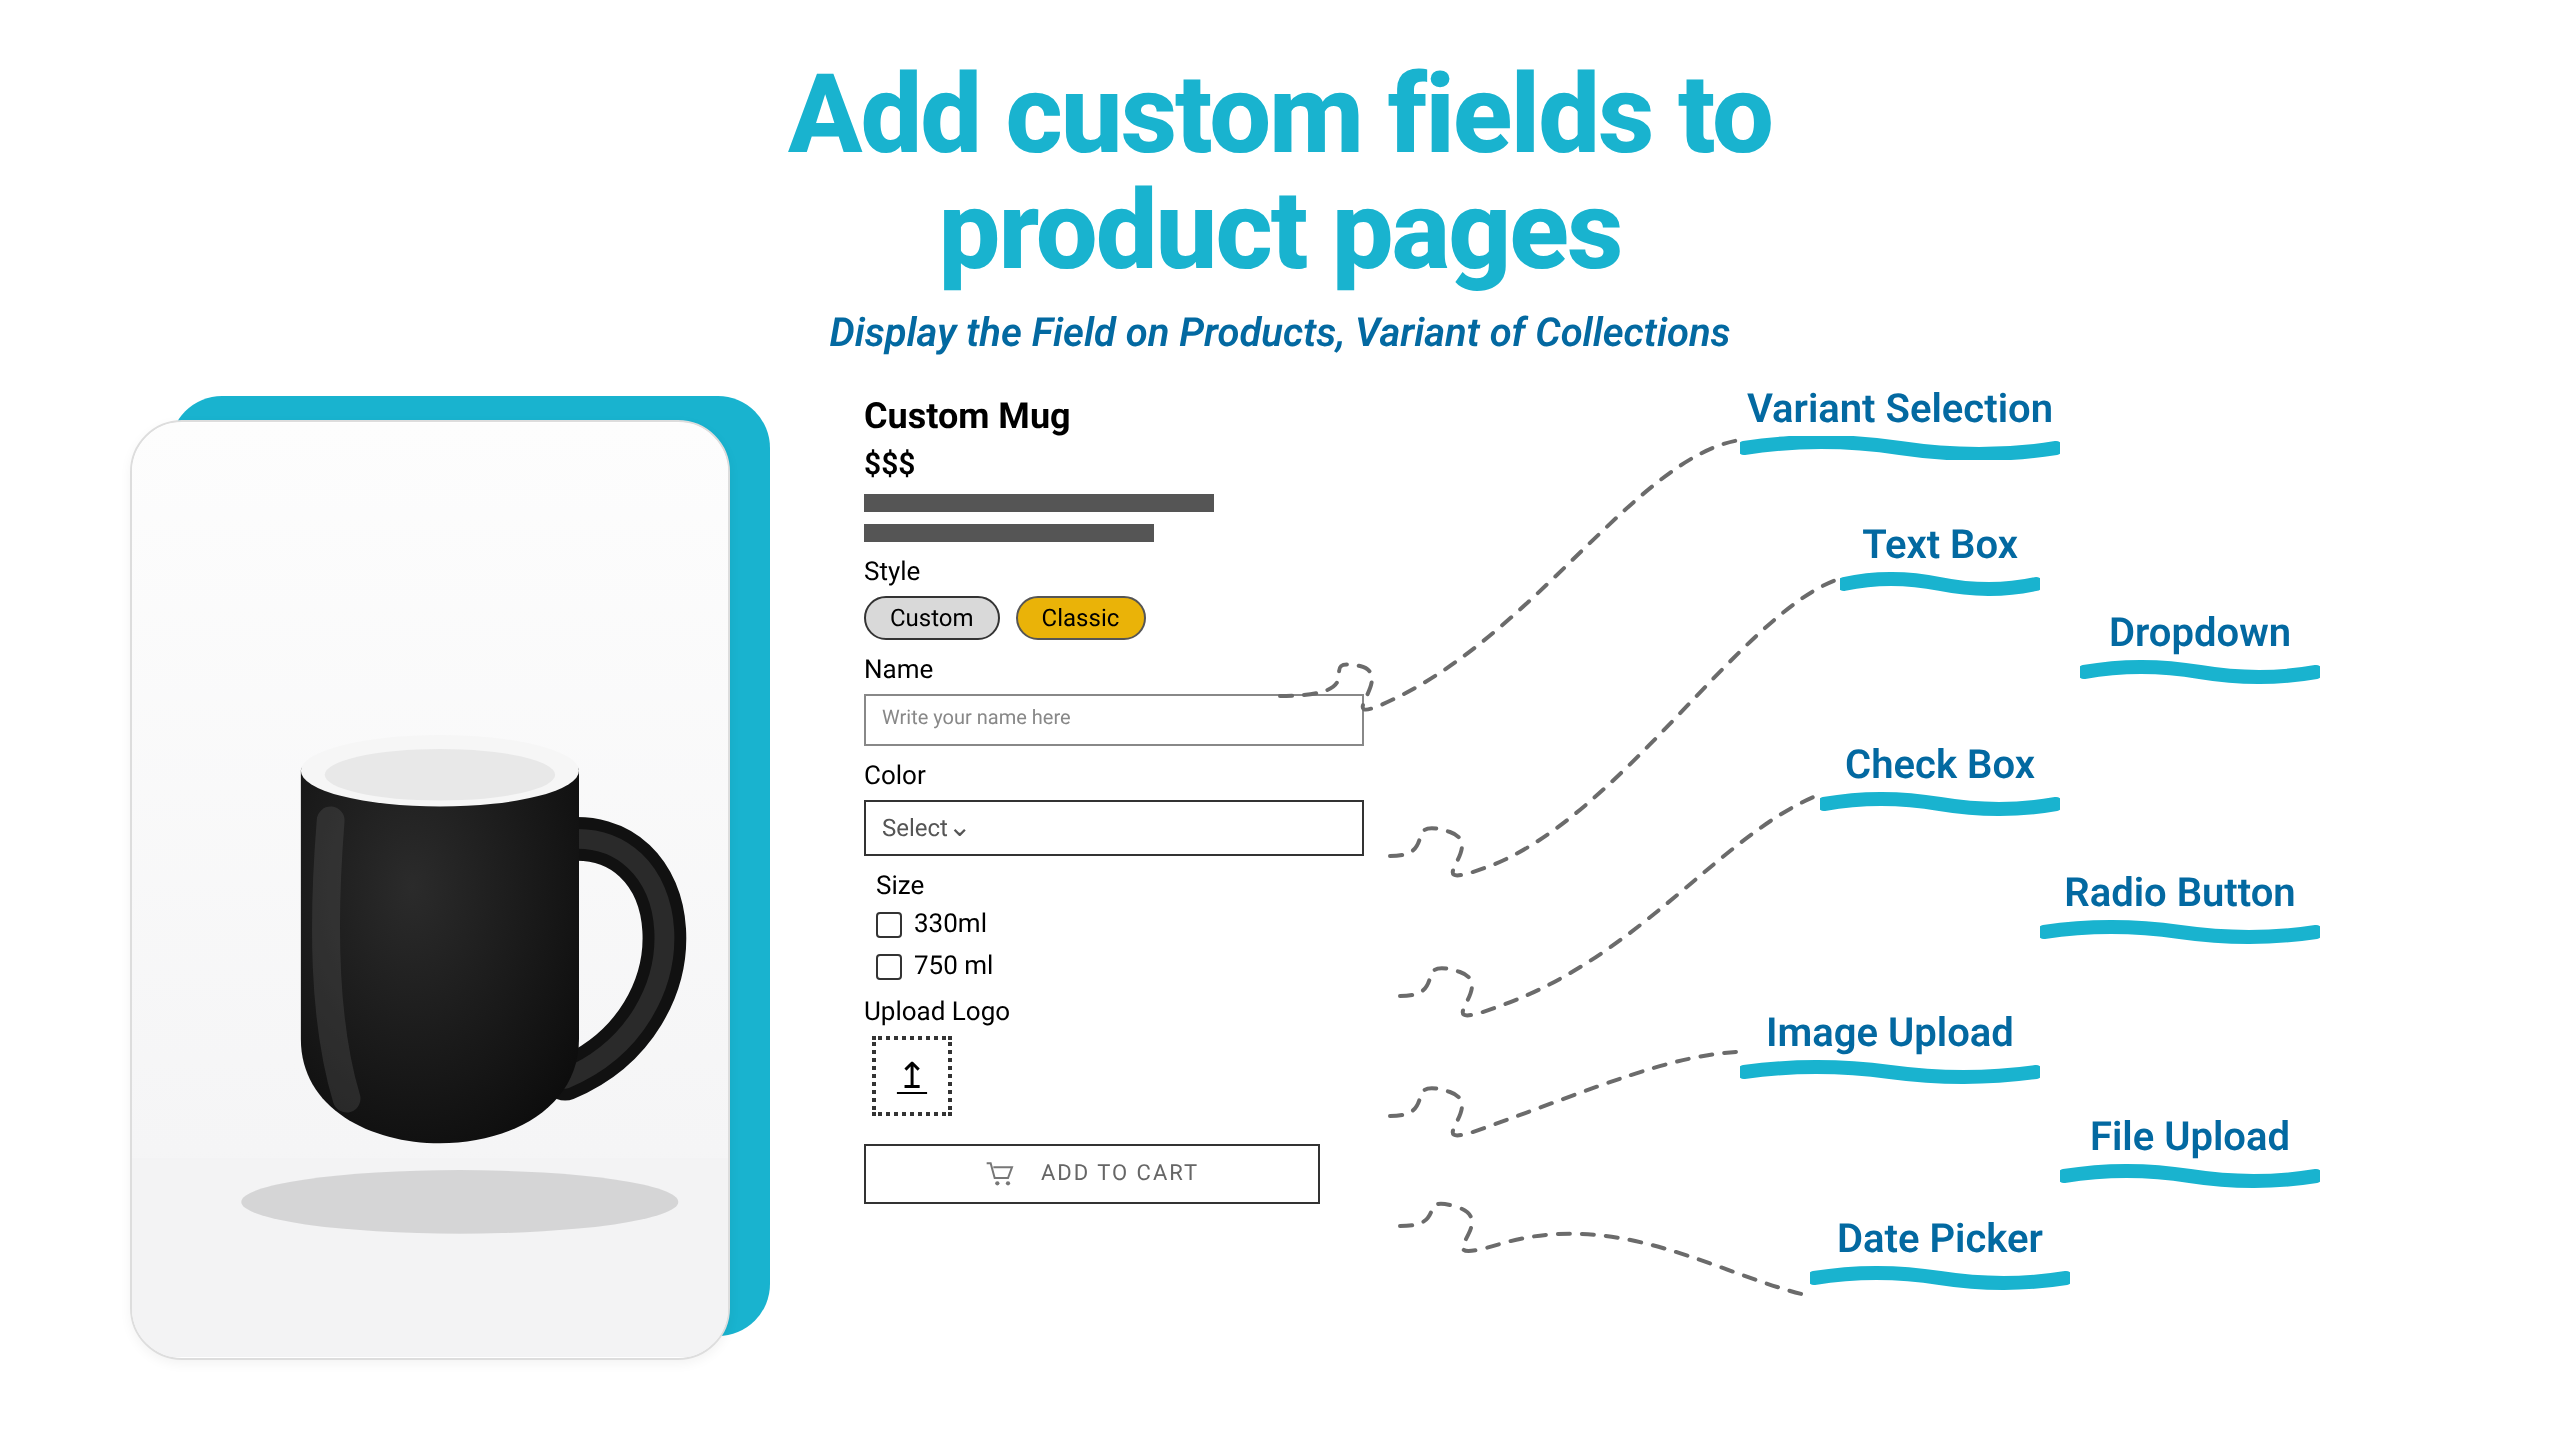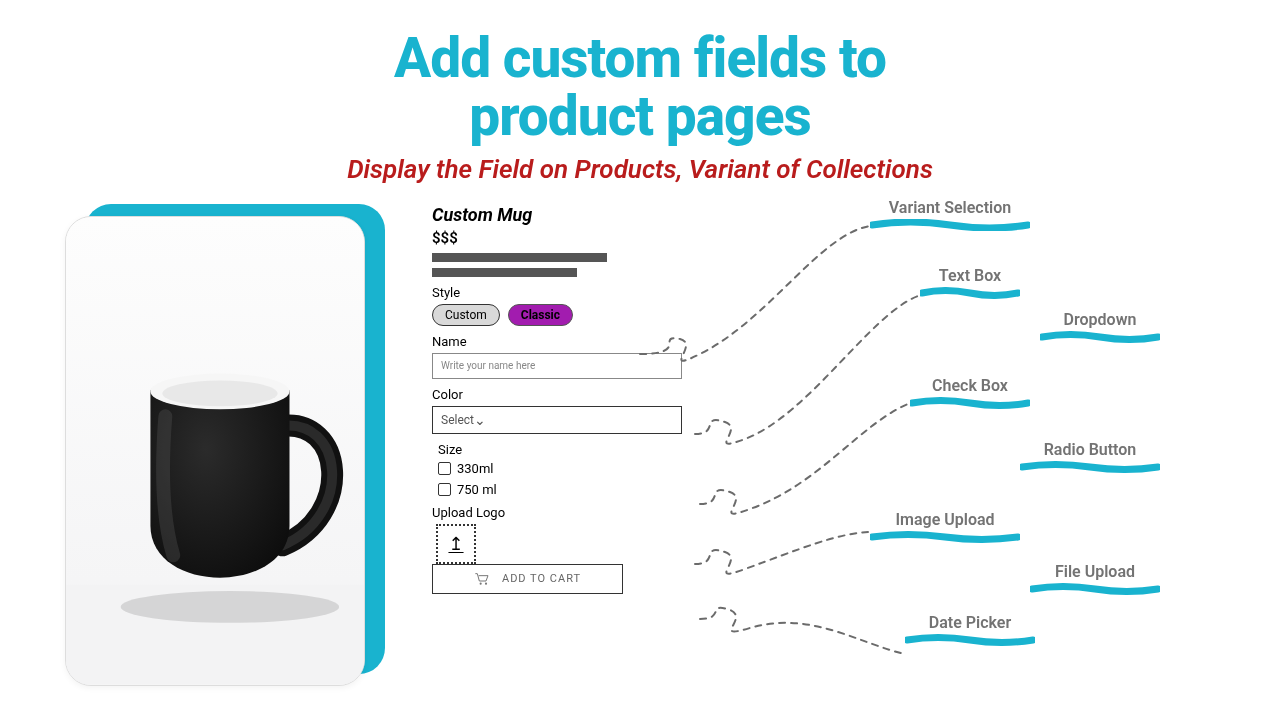--- a/index.html
+++ b/index.html
@@ -17,24 +17,24 @@
   }
   .hero h1 {
     font-size: 55px;
     font-weight: 800;
     color: #19b3cf;
     line-height: 1.05;
     letter-spacing: -1px;
   }
   .hero .sub {
     margin-top: 8px;
-    font-size: 26px;
+    font-size: 20px;
     font-style: italic;
     font-weight: 600;
-    color: #b91c1c;
+    color: #0369a1;
   }
 
   .stage {
     position: relative;
     margin-top: 20px;
     height: 520px;
   }
 
   
   .card-wrap {
@@ -63,35 +63,34 @@
   }
   .card-front svg { width: 100%; height: 100%; display:block; }
 
   
   .panel {
     position: absolute;
     left: 432px;
     top: 0;
     width: 250px;
   }
-  .panel .ptitle { font-size: 18px; font-weight: 700; margin-bottom: 4px; font-style: italic; }
+  .panel .ptitle { font-size: 18px; font-weight: 700; margin-bottom: 4px; }
   .panel .price  { font-size: 15px; font-weight: 600; margin-bottom: 6px; }
   .bar { background:#555; height:9px; margin-bottom:6px; }
   .bar.b1 { width: 175px; }
   .bar.b2 { width: 145px; }
 
   .field-lbl { font-size: 13px; margin-top: 8px; margin-bottom: 4px; }
   .pill-row { display:flex; gap:8px; }
   .pill {
     font-size: 12px;
     padding: 3px 12px;
     border: 1.5px solid #555;
     border-radius: 999px;
-    background:#a21caf;
-    font-weight:bold;
+    background:#eab308;
   }
   .pill.sel { background:#d9d9d9; border-color:#333; font-weight:400; }
 
   .txt-input {
     width: 100%;
     height: 26px;
     border:1px solid #888;
     font-size:10px;
     padding: 0 8px;
     color:#888;
@@ -112,35 +111,36 @@
 
   .upload-box {
     width:40px; height:40px;
     border:2px dotted #333;
     display:flex; align-items:center; justify-content:center;
     margin-top:4px; margin-left:4px;
   }
   .upload-icon { font-size:18px; text-decoration: underline; text-underline-offset: 2px;}
 
   .cart-btn {
-    width: 191px; height:30px;
+    margin-top:14px;
+    width: 228px; height:30px;
     border:1px solid #333;
     background:#fff;
     display:flex; align-items:center; justify-content:center;
     gap:12px;
     font-size:11px; letter-spacing:1px; color:#666;
   }
   .cart-icon { width:16px; height:14px; }
 
   
   .feat {
     position:absolute;
-    font-size:16px;
+    font-size:20px;
     font-weight:600;
-    color:#737373;
+    color:#0369a1;
     text-align:center;
   }
   .brush {
     display:block;
     margin: 2px auto 0;
   }
 
   
   .connectors {
     position:absolute; left:0; top:0; width:1280px; height:520px;

